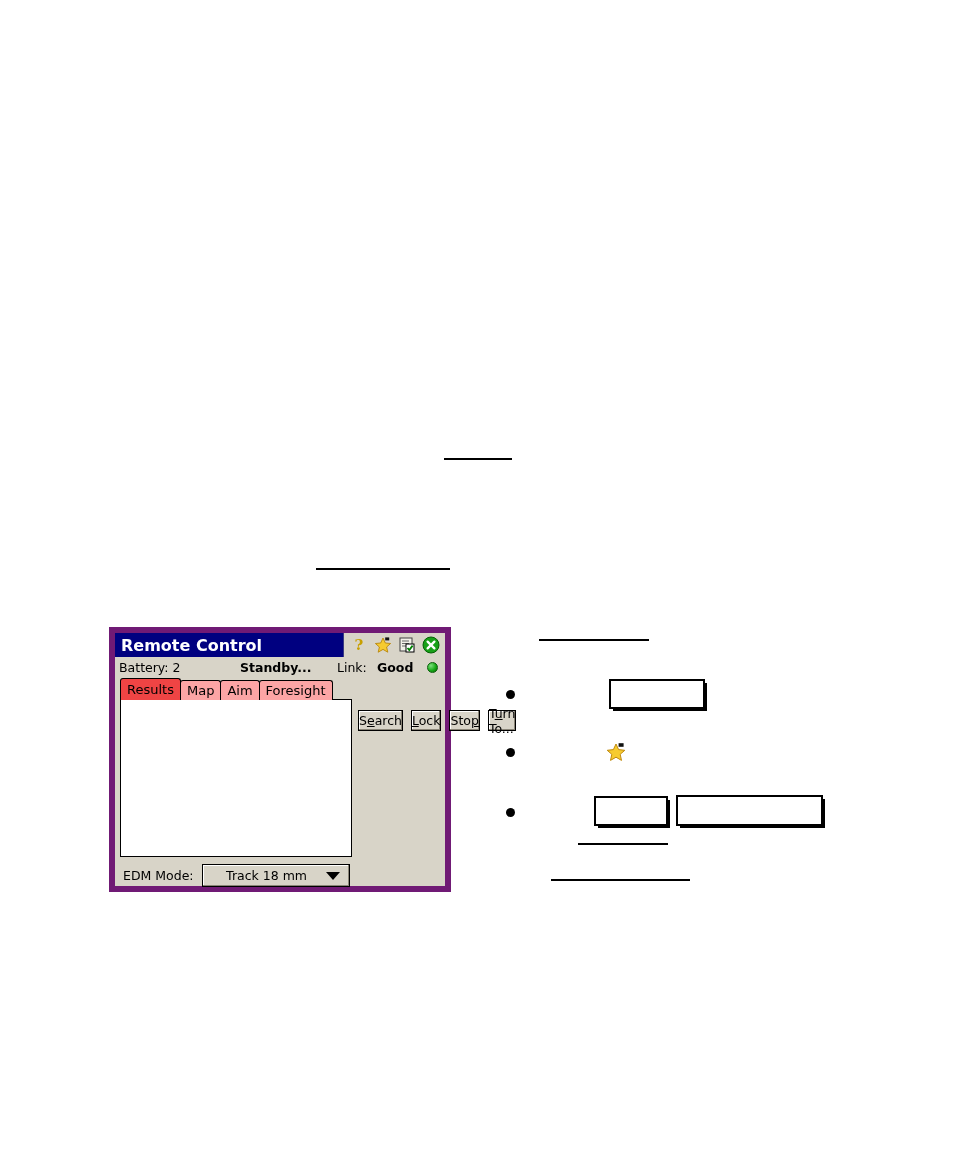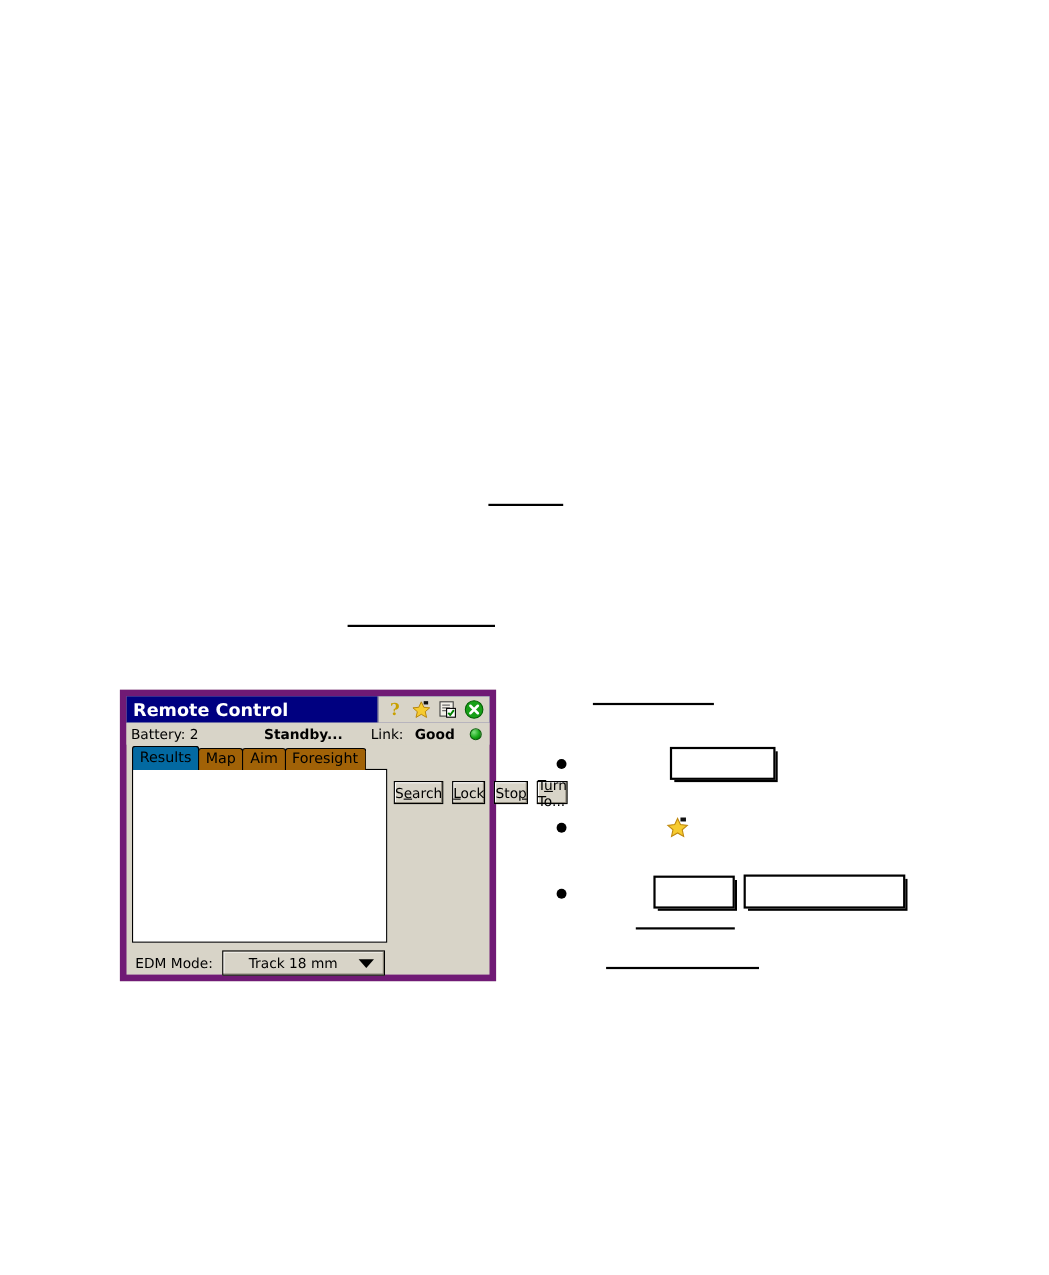--- a/index.html
+++ b/index.html
@@ -129,30 +129,30 @@
     display: flex;
     align-items: flex-end;
     z-index: 3;
   }
   .tab {
     height: 20px;
     line-height: 19px;
     padding: 0 6px;
     font-size: 13px;
     color: #000;
-    background: #a16207;
+    background: #fca5a5;
     border: 1px solid #000;
     border-bottom: none;
     border-radius: 3px 3px 0 0;
     margin-right: -1px;
     box-sizing: border-box;
     white-space: nowrap;
   }
   .tab.active {
-    background: #0369a1;
+    background: #ef4444;
     height: 22px;
     line-height: 21px;
     position: relative;
     z-index: 4;
   }
 
   .tabpanel {
     position: absolute;
     left: 5px;
     top: 66px;

